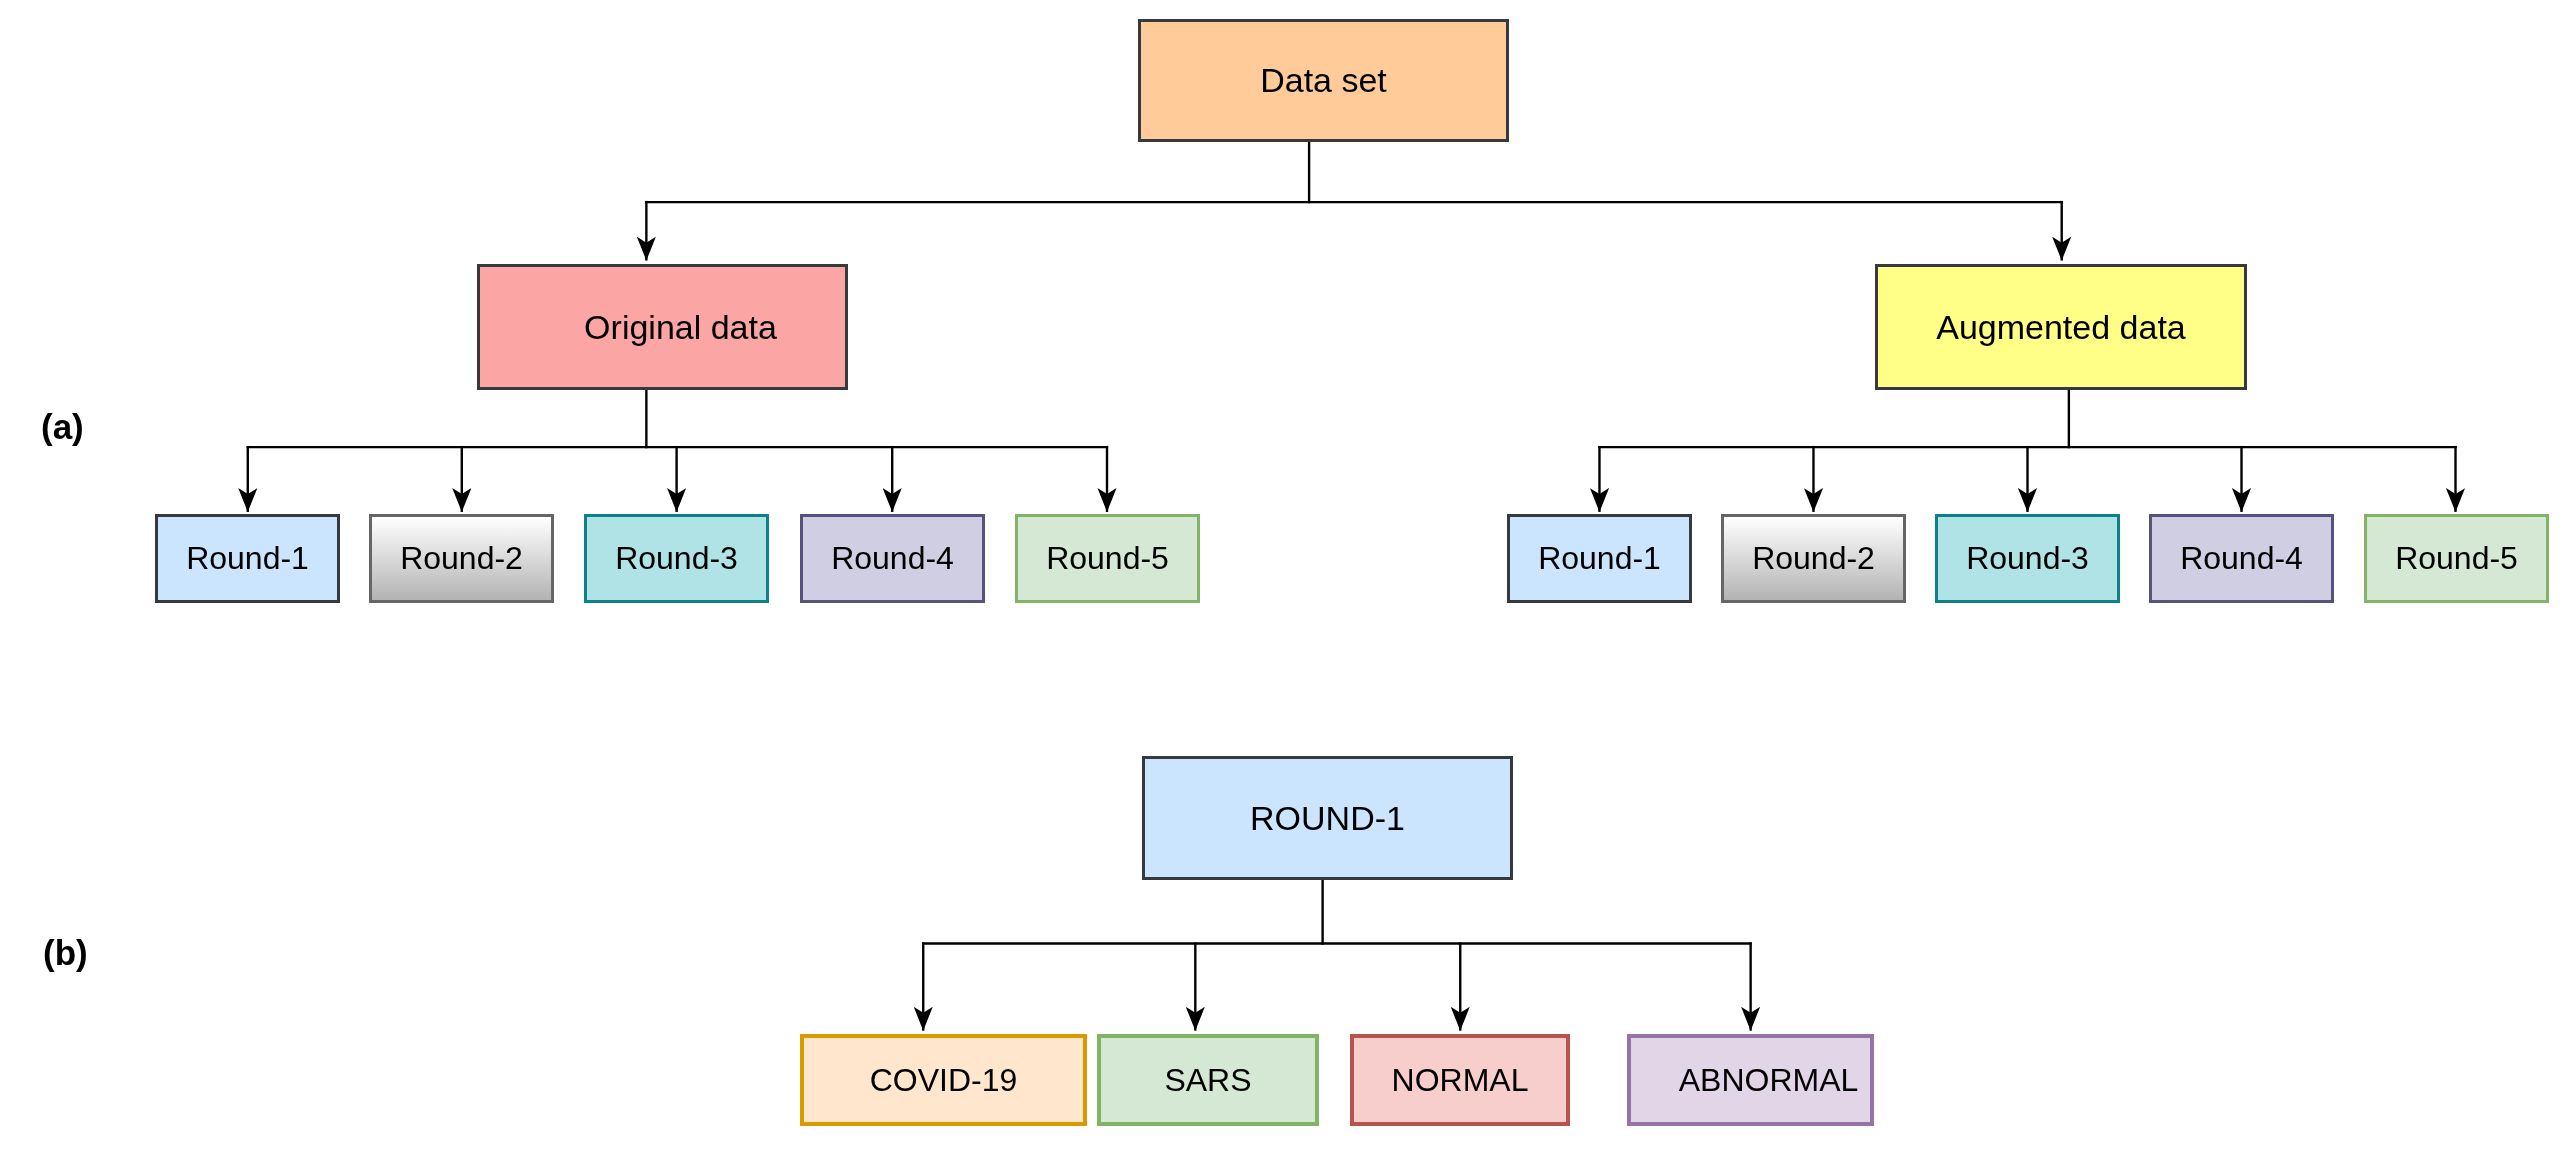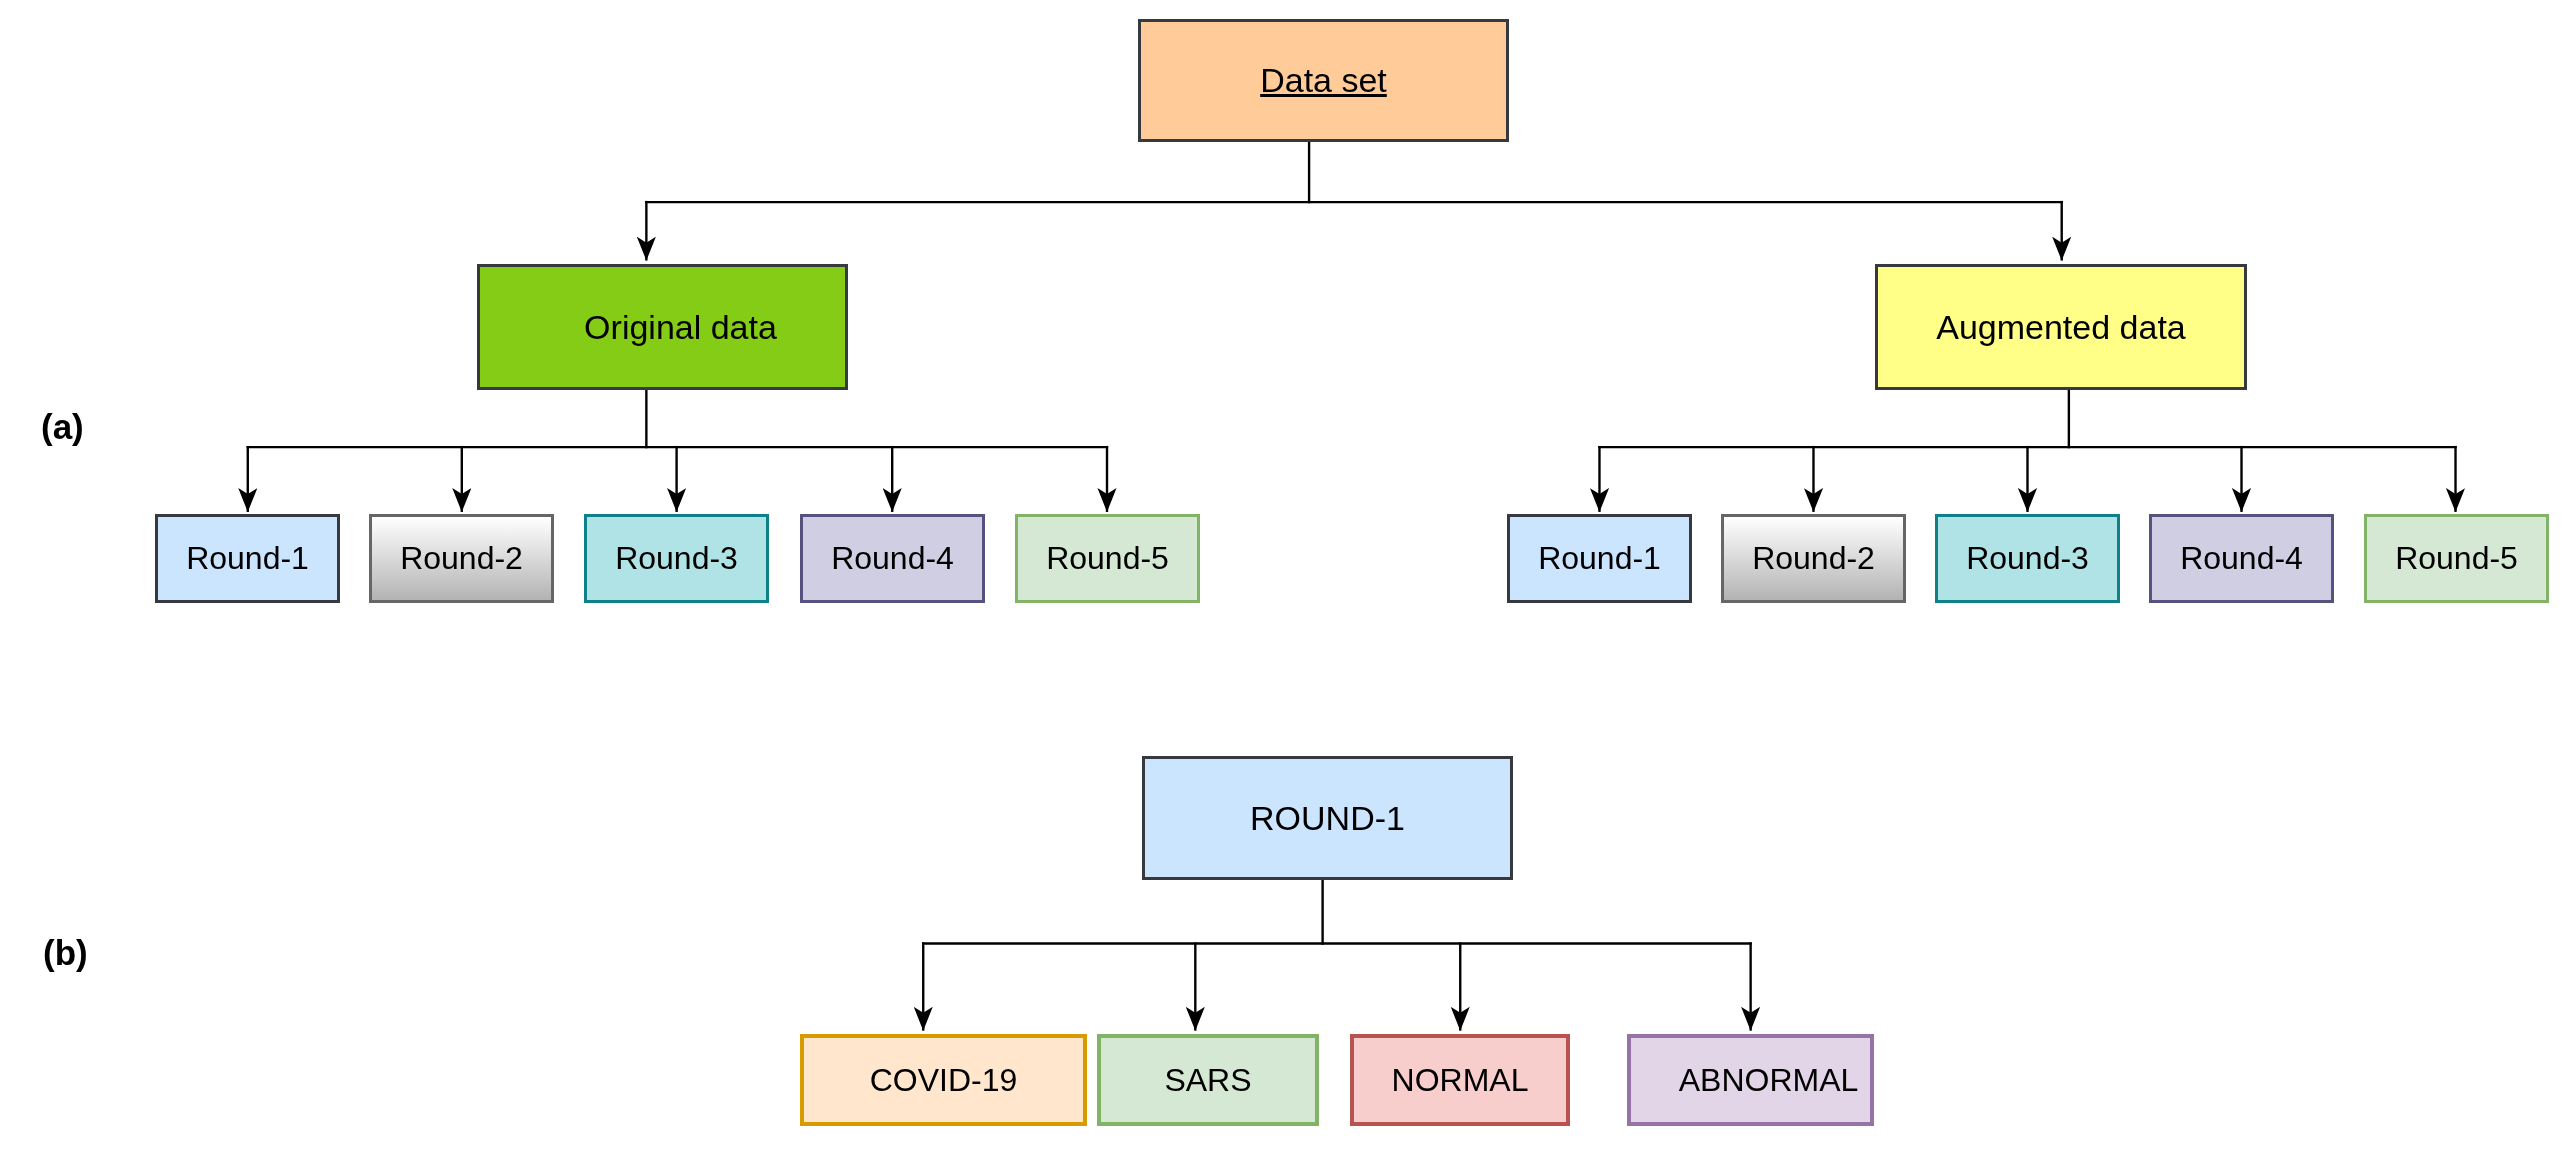--- a/index.html
+++ b/index.html
@@ -37,21 +37,21 @@
   }
   .node.big { font-size: 34px; }
   .node.cls { border-width: 4px; font-size: 32px; }
   .panel-label {
     position: absolute;
     font-weight: bold;
     font-size: 35px;
     color: #000000;
   }
   
-  .n-dataset   { left: 1138px; top: 19px;  width: 371px; height: 123px; text-decoration: underline; }
+  .n-dataset   { left: 1138px; top: 19px;  width: 371px; height: 123px; }
   .n-original  { left: 477px;  top: 264px; width: 371px; height: 126px; }
   .n-augmented { left: 1875px; top: 264px; width: 372px; height: 126px; }
   .n-lr1 { left: 155px;  top: 514px; width: 185px; height: 89px; }
   .n-lr2 { left: 369px;  top: 514px; width: 185px; height: 89px; }
   .n-lr3 { left: 584px;  top: 514px; width: 185px; height: 89px; }
   .n-lr4 { left: 800px; top: 514px; width: 185px; height: 89px; }
   .n-lr5 { left: 1015px; top: 514px; width: 185px; height: 89px; }
   .n-rr1 { left: 1507px; top: 514px; width: 185px; height: 89px; }
   .n-rr2 { left: 1721px; top: 514px; width: 185px; height: 89px; }
   .n-rr3 { left: 1935px; top: 514px; width: 185px; height: 89px; }
@@ -108,21 +108,21 @@
       <line x1="2200" y1="1186" x2="2200" y2="1294" marker-end="url(#arrow)"></line>
     </g>
   </svg>
 
   <div class="panel-label lbl-a">(a)</div>
   <div class="panel-label lbl-b">(b)</div>
 
   <div class="node big n-dataset" style="background: rgb(255, 204, 153); border-color: rgb(54, 57, 61);">
     <span>Data set</span>
   </div>
-  <div class="node big n-original" style="background: #84cc16; border-color: rgb(54, 57, 61); padding-left: 36px;">
+  <div class="node big n-original" style="background: #fca5a5; border-color: rgb(54, 57, 61); padding-left: 36px;">
     <span>Original data</span>
   </div>
   <div class="node big n-augmented" style="background: rgb(255, 255, 136); border-color: rgb(54, 57, 61);">
     <span>Augmented data</span>
   </div>
 
   <div class="node n-lr1" style="background: rgb(204, 229, 255); border-color: rgb(54, 57, 61);">
     <span>Round-1</span>
   </div>
   <div class="node n-lr2" style="background: linear-gradient(rgb(255, 255, 255), rgb(179, 179, 179)); border-color: rgb(102, 102, 102);">

